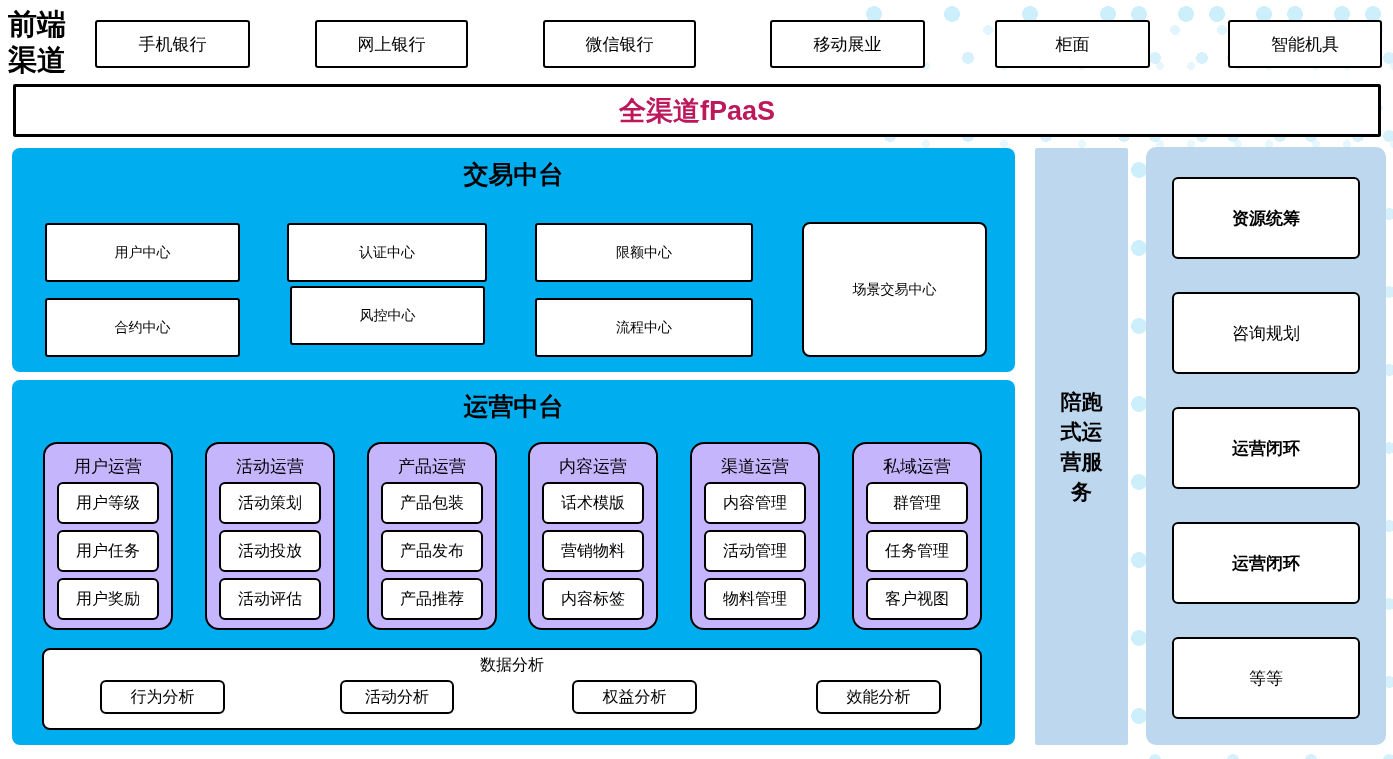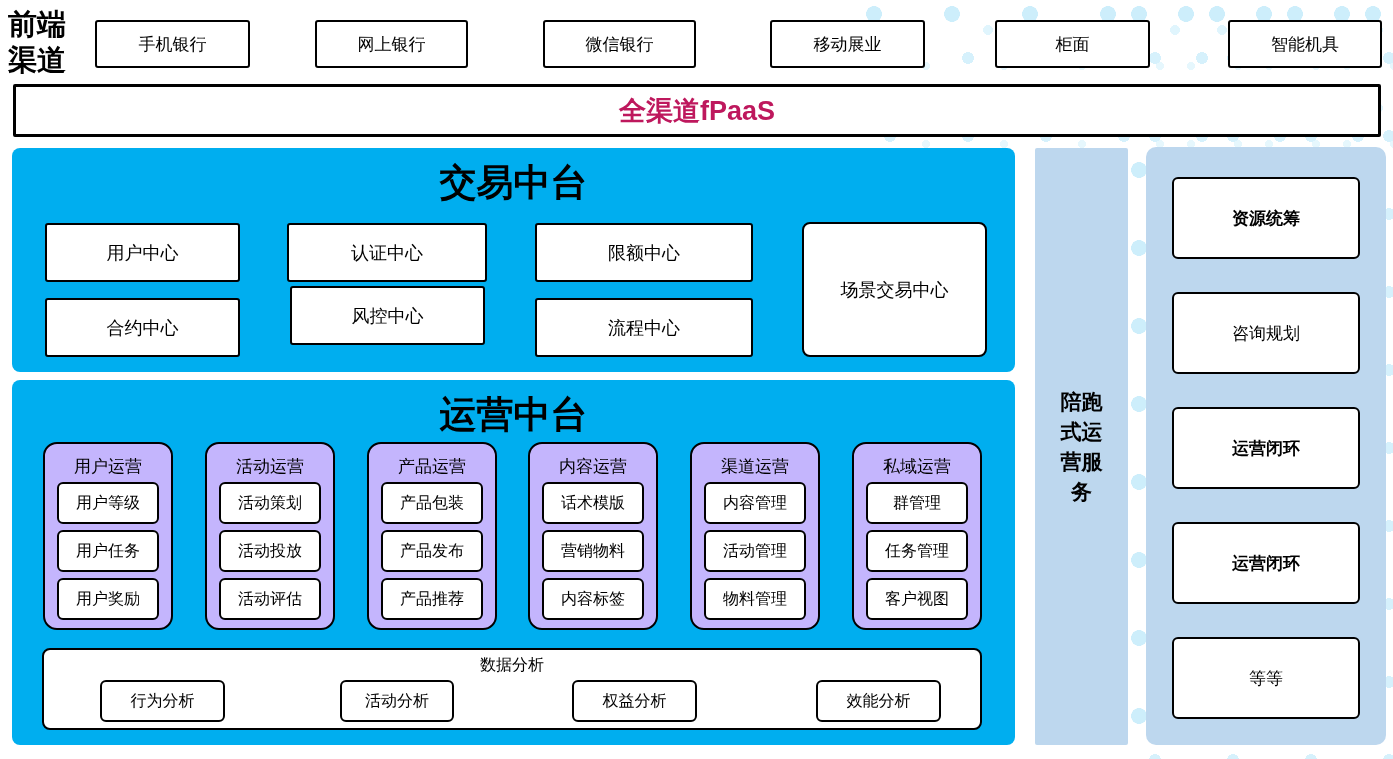--- a/index.html
+++ b/index.html
@@ -29,42 +29,42 @@
           display:flex; align-items:center; justify-content:center; font-size:17px; color:#000; }
 
   
   .fpaas { left:13px; top:84px; width:1368px; height:53px; background:#fff;
            border:3px solid #000; border-radius:2px; display:flex; align-items:center;
            justify-content:center; font-size:27px; font-weight:600; color:#be185d; }
 
   
   .section { background:#00AEEF; border-radius:8px; }
   .sec-title { position:absolute; left:0; right:0; top:10px; text-align:center;
-               font-family:"Liberation Serif", serif; font-weight:bold; font-size:37px; color:#000; }
+               font-family:"Liberation Serif", serif; font-weight:bold; font-size:25px; color:#000; }
   .trade { left:12px; top:148px; width:1003px; height:224px; }
   .ops   { left:12px; top:380px; width:1003px; height:365px; }
 
   .wbox { position:absolute; background:#fff; border:2px solid #000; border-radius:3px;
-          display:flex; align-items:center; justify-content:center; font-size:18px; color:#000; }
+          display:flex; align-items:center; justify-content:center; font-size:14px; color:#000; }
   .scene { border-radius:8px; border-width:2.5px; }
 
   
   .opcol { position:absolute; top:62px; width:130px; height:188px; background:#c4b5fd;
            border:2px solid #000; border-radius:14px; display:flex; flex-direction:column;
            align-items:center; padding-top:7px; }
   .opcol-title { font-size:17px; color:#000; height:31px; display:flex; align-items:center; }
   .opitem { width:102px; height:42px; background:#fff; border:2px solid #000; border-radius:6px;
             display:flex; align-items:center; justify-content:center; font-size:16px;
             color:#000; margin-bottom:6px; flex:none; }
 
   
   .da { position:absolute; left:30px; top:268px; width:940px; height:82px; background:#fff;
         border:2px solid #000; border-radius:8px; }
   .da-title { position:absolute; left:0; right:0; top:5px; text-align:center; font-size:16px; color:#000; }
-  .da-box { position:absolute; top:30px; height:42px; background:#fff; border:2px solid #000;
+  .da-box { position:absolute; top:30px; height:34px; background:#fff; border:2px solid #000;
             border-radius:6px; display:flex; align-items:center; justify-content:center;
             font-size:16px; color:#000; }
 
   
   .side-bar { left:1035px; top:148px; width:93px; height:597px; background:#BDD7EE;
               border-radius:2px; display:flex; align-items:center; justify-content:center; }
   .side-bar span { width:46px; font-size:21px; line-height:30px; font-weight:600;
                    text-align:center; color:#000; word-break:break-all; }
   .svc-panel { left:1146px; top:147px; width:240px; height:598px; background:#BDD7EE;
                border-radius:10px; display:flex; flex-direction:column; align-items:center;

